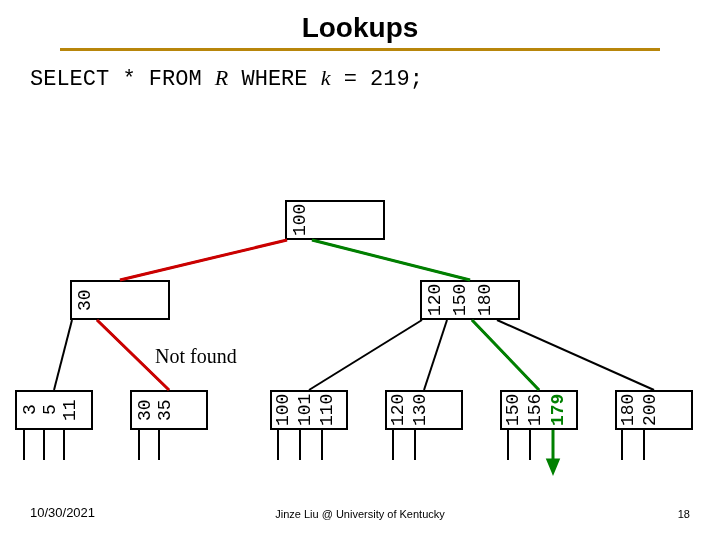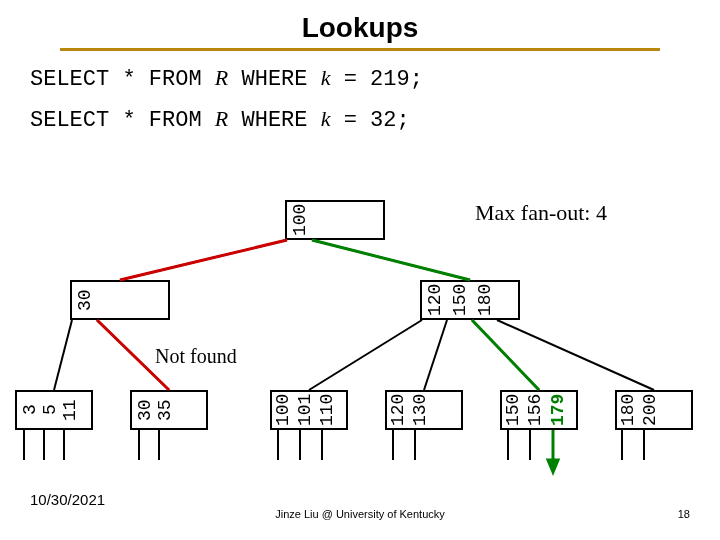--- a/index.html
+++ b/index.html
@@ -9,39 +9,35 @@
   .title-underline { border-bottom: 3px solid #b8860b; width: 600px; margin: 4px auto 0; }
   .query { font-family: "Courier New", monospace; font-size: 22px; margin-left: 30px; }
   .query .ital { font-style: italic; font-family: "Times New Roman", serif; }
   .q1 { margin-top: 14px; }
   .q2 { margin-top: 14px; }
   .fanout { position: absolute; font-family: "Times New Roman", serif; font-size: 22px; }
   .node { position: absolute; border: 2px solid #000; background: #fff; }
   .node-label { position: absolute; font-family: "Courier New", monospace; font-size: 18px; writing-mode: vertical-rl; transform: rotate(180deg); text-align: center; }
   .node-label.green { color: #008000; font-weight: bold; }
   .notfound { position: absolute; font-family: "Times New Roman", serif; font-size: 20px; text-align: right; }
-  .footer-date { position: absolute; bottom: 20px; left: 30px; font-size: 15px; }
+  .footer-date { position: absolute; bottom: 8px; left: 30px; font-size: 13px; }
   .footer-center { position: absolute; bottom: 8px; left: 0; right: 0; text-align: center; font-size: 11px; }
   .footer-page { position: absolute; bottom: 8px; right: 30px; font-size: 11px; margin-left: 16px; }
   svg.overlay { position: absolute; top: 0; left: 0; width: 720px; height: 540px; pointer-events: none; }
 </style>
 </head>
 <body>
 <div class="slide">
   <div class="title">Lookups</div>
   <div class="title-underline"></div>
 
   <div class="query q1">
     <span>SELECT * FROM</span> <span class="ital">R</span> <span>WHERE</span> <span class="ital">k</span> <span>= 219;</span>
   </div>
-  <div class="query q2">
-    <span>SELECT * FROM</span> <span class="ital">R</span> <span>WHERE</span> <span class="ital">k</span> <span>= 32;</span>
-  </div>
 
-  <div class="fanout" style="top:200px; left:475px;">Max fan-out: 4</div>
 
   <div class="node" style="top:200px; left:285px; width:100px; height:40px;"></div>
   <div class="node-label" style="top:200px; left:290px; height:40px;">100</div>
 
   <div class="node" style="top:280px; left:70px; width:100px; height:40px;"></div>
   <div class="node-label" style="top:282px; left:75px; height:36px;">30</div>
 
   <div class="node" style="top:280px; left:420px; width:100px; height:40px;"></div>
   <div class="node-label" style="top:282px; left:425px; height:36px;">120</div>
   <div class="node-label" style="top:282px; left:450px; height:36px;">150</div>

